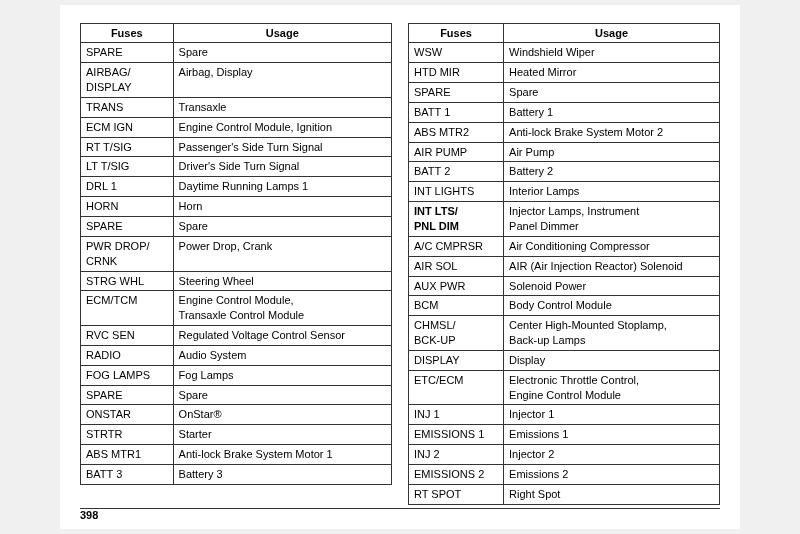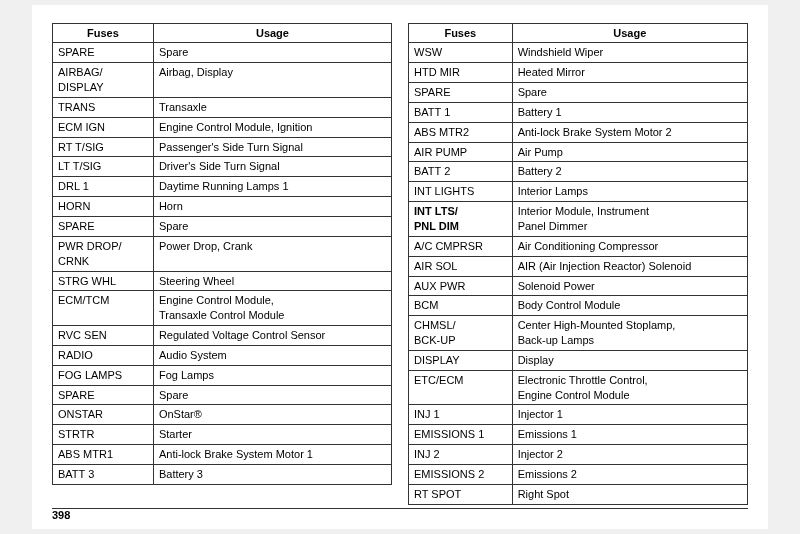--- a/index.html
+++ b/index.html
@@ -8,21 +8,21 @@
       font-family: Arial, Helvetica, sans-serif;
       font-size: 11px;
       display: flex;
       justify-content: center;
       align-items: center;
       width: 800px;
       height: 534px;
     }
     .page {
       background: #fff;
-      width: 736px;
+      width: 680px;
       min-height: 500px;
       padding: 18px 20px 24px 20px;
       position: relative;
     }
     .tables-container {
       display: flex;
       gap: 16px;
     }
     .table-section {
       flex: 1;
@@ -204,21 +204,21 @@
               <td style="white-space: pre-line;">BATT 2</td>
               <td style="white-space: pre-line;">Battery 2</td>
             </tr>
             <tr>
               <td style="white-space: pre-line;">INT LIGHTS</td>
               <td style="white-space: pre-line;">Interior Lamps</td>
             </tr>
             <tr>
               <td style="white-space: pre-line; font-weight: bold;">INT LTS/
 PNL DIM</td>
-              <td style="white-space: pre-line;">Interior Module, Instrument
+              <td style="white-space: pre-line;">Injector Lamps, Instrument
 Panel Dimmer</td>
             </tr>
             <tr>
               <td style="white-space: pre-line;">A/C CMPRSR</td>
               <td style="white-space: pre-line;">Air Conditioning Compressor</td>
             </tr>
             <tr>
               <td style="white-space: pre-line;">AIR SOL</td>
               <td style="white-space: pre-line;">AIR (Air Injection Reactor) Solenoid</td>
             </tr>

